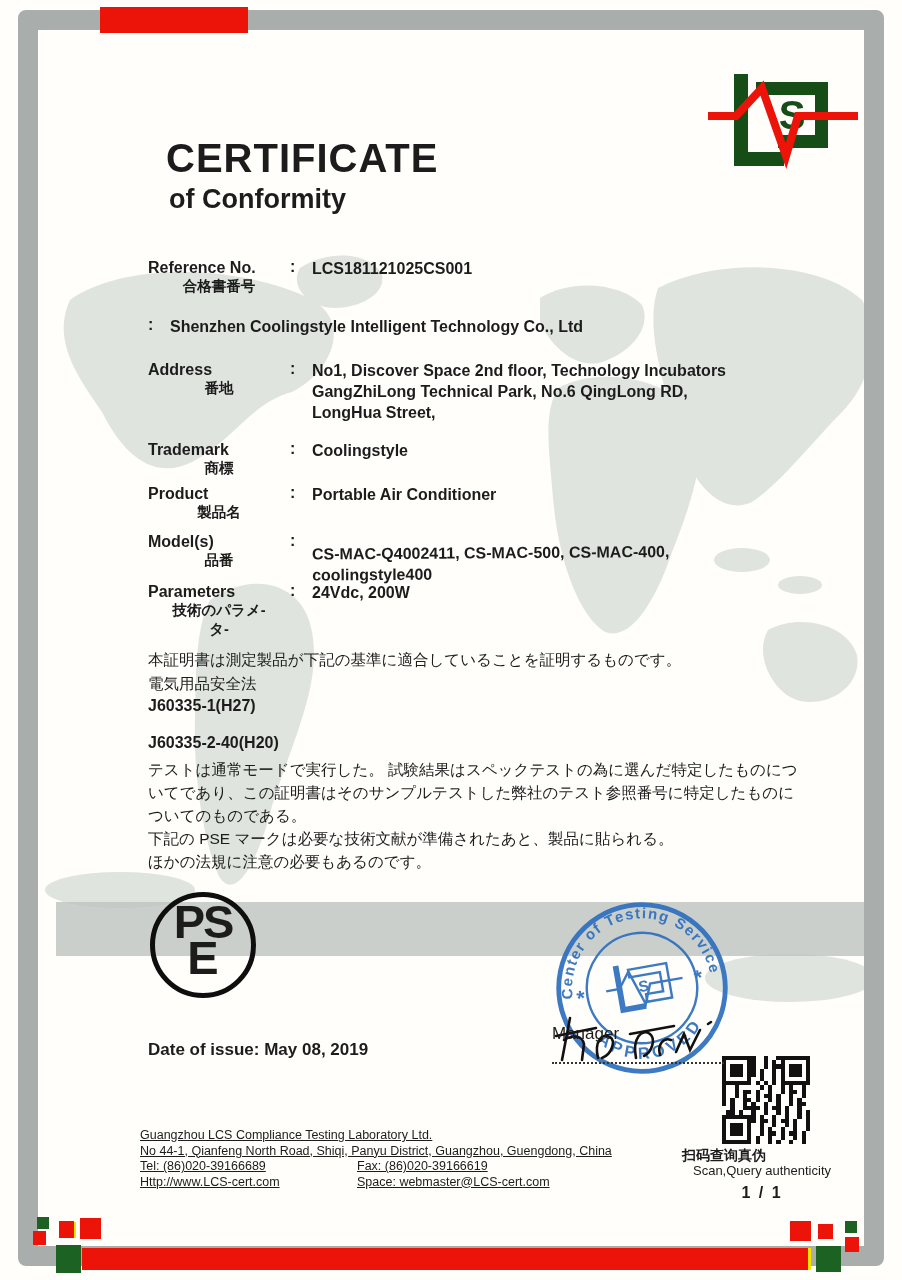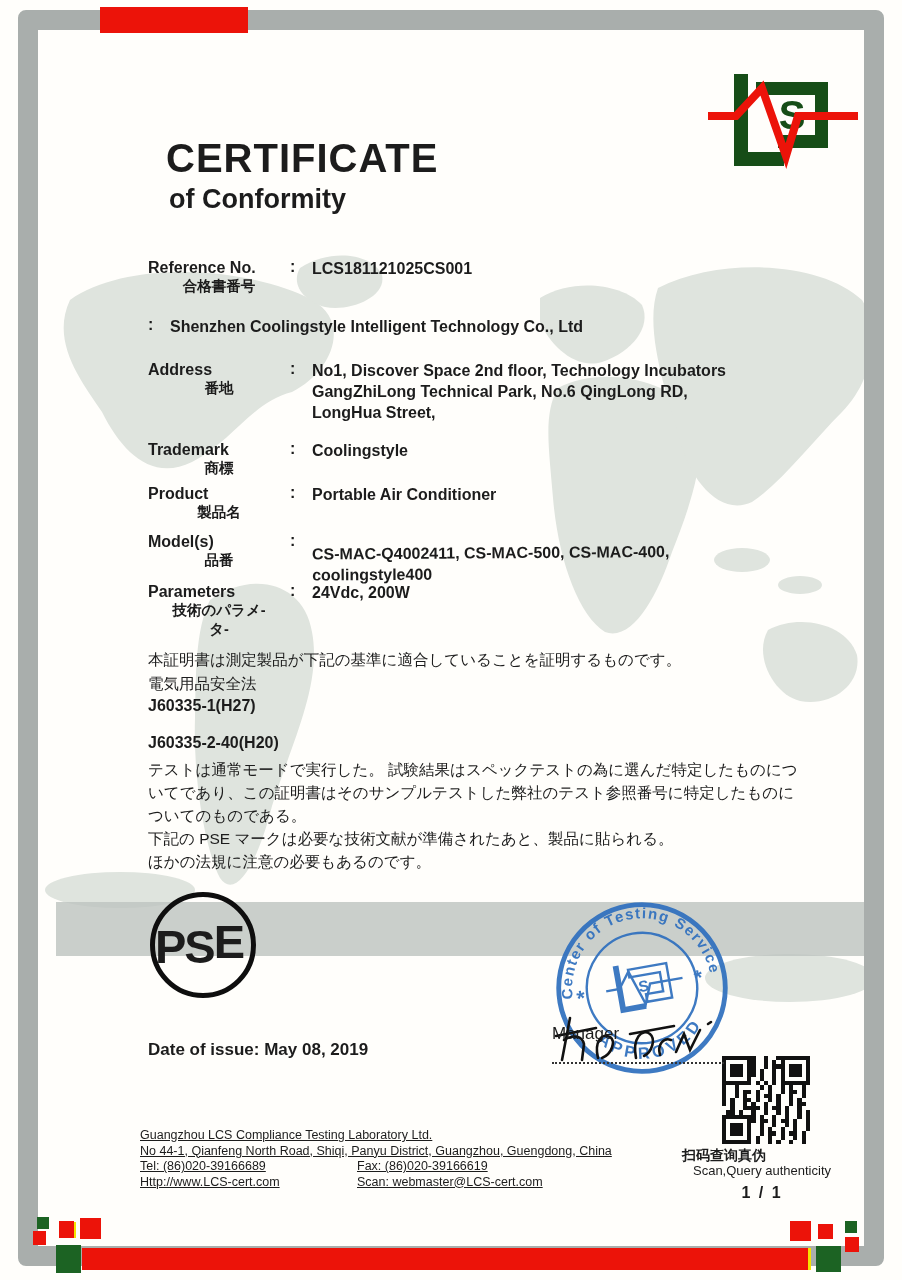--- a/index.html
+++ b/index.html
@@ -22,21 +22,21 @@
   .lbl{width:142px;flex:none;}
   .lbl .en{font-weight:bold;font-size:16px;line-height:19px;}
   .lbl .jp{font-weight:bold;font-size:14.5px;line-height:19px;text-align:center;}
   .colon{width:22px;flex:none;font-weight:bold;font-size:16px;}
   .val{flex:1;font-weight:bold;font-size:16px;line-height:21px;}
   
   .jp-line{left:148px;font-weight:normal;font-size:15.5px;z-index:3;white-space:nowrap;}
   .std{left:148px;font-weight:bold;font-size:16px;z-index:3;}
   
   .pse{left:150px;top:892px;width:106px;height:106px;border:5px solid #0e0e0e;border-radius:50%;
-       box-sizing:border-box;display:flex;align-items:center;z-index:3;}
+       box-sizing:border-box;display:flex;flex-direction:column;align-items:center;z-index:3;}
   .pse .ps{font-size:47px;font-weight:bold;line-height:44px;letter-spacing:-2px;margin-top:3px;}
   .pse .e{font-size:47px;font-weight:bold;line-height:40px;margin-top:-6px;}
   .date{left:148px;top:1040px;font-weight:bold;font-size:17px;z-index:3;}
   
   .stamp{left:550px;top:896px;z-index:3;transform:rotate(-10deg);opacity:.92;}
   .sig{left:552px;top:1008px;z-index:4;}
   .sigline{left:552px;top:1062px;width:172px;border-bottom:2px dotted #333;z-index:4;}
   .manager{left:552px;top:1024px;width:172px;font-size:17px;z-index:4;}
   
   .footer{left:140px;top:1128px;font-size:12.5px;line-height:15.5px;z-index:3;text-decoration:underline;}
@@ -442,21 +442,21 @@
 
   <div class="abs footer">
     <div>Guangzhou LCS Compliance Testing Laboratory Ltd.</div>
     <div>No 44-1, Qianfeng North Road, Shiqi, Panyu District, Guangzhou, Guengdong, China</div>
     <div class="fcols">
       <div class="c1">Tel: (86)020-39166689</div>
       <div>Fax: (86)020-39166619</div>
     </div>
     <div class="fcols">
       <div class="c1">Http://www.LCS-cert.com</div>
-      <div>Scan: webmaster@LCS-cert.com</div>
+      <div>Space: webmaster@LCS-cert.com</div>
     </div>
   </div>
 
   <div class="abs sq green" style="left:37px;top:1217px;width:12px;height:12px"></div>
   <div class="abs sq red" style="left:33px;top:1231px;width:13px;height:14px"></div>
   <div class="abs sq yellow" style="left:73px;top:1222px;width:3px;height:16px"></div>
   <div class="abs sq red" style="left:59px;top:1221px;width:15px;height:17px"></div>
   <div class="abs sq red" style="left:80px;top:1218px;width:21px;height:21px"></div>
   <div class="abs sq green" style="left:56px;top:1245px;width:25px;height:28px"></div>
   <div class="abs sq red" style="left:82px;top:1248px;width:726px;height:22px"></div>

